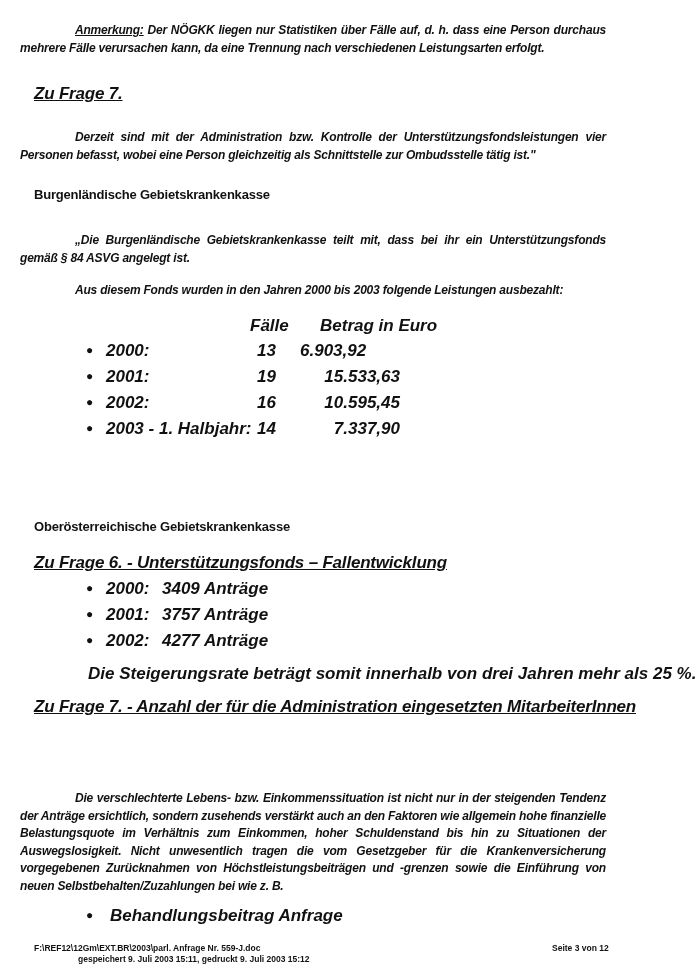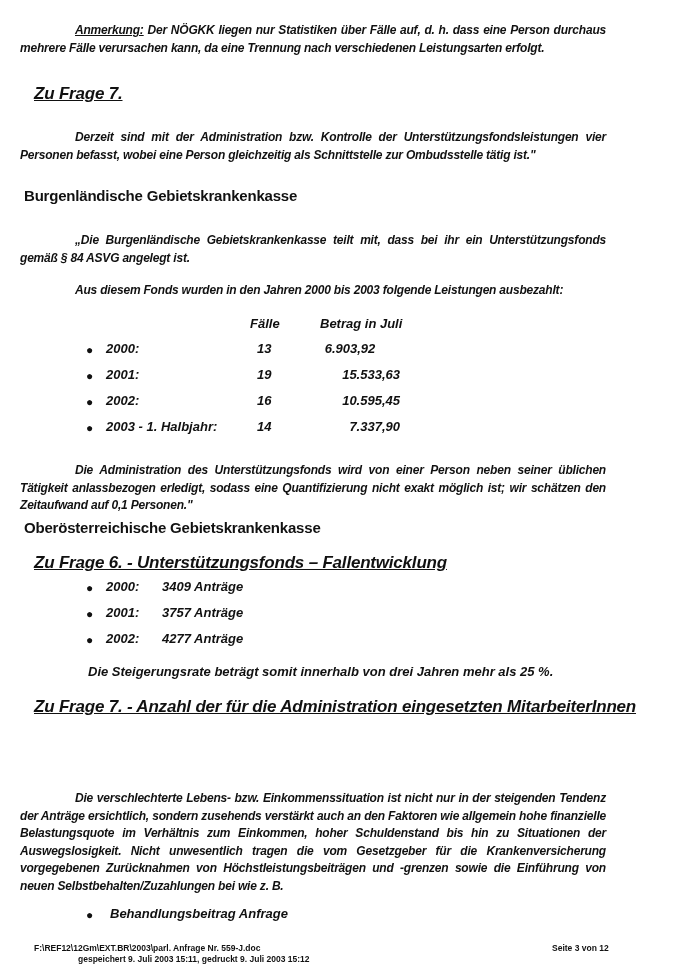--- a/index.html
+++ b/index.html
@@ -3,24 +3,24 @@
 <meta charset="utf-8">
 <style>
   html, body { margin: 0; padding: 0; background: #ffffff; }
   body { width: 697px; height: 978px; position: relative; overflow: hidden;
          font-family: "Liberation Sans", sans-serif; color: #111; }
   .page { position: absolute; left: 0; top: 0; width: 697px; height: 978px; }
   .p { position: absolute; left: 20px; width: 586px; font-style: italic; font-size: 12px;
        line-height: 17.5px; text-align: justify; letter-spacing: -0.2px; font-weight: bold; margin-top: 12px; }
   .indent { text-indent: 55px; }
   .u { text-decoration: underline; }
-  .h { position: absolute; left: 24px; font-weight: bold; font-size: 15px; letter-spacing: -0.2px; }
+  .h { position: absolute; left: 34px; font-weight: bold; font-size: 13px; letter-spacing: -0.2px; }
   .uh { position: absolute; left: 34px; font-style: italic; font-weight: bold; font-size: 17px;
         text-decoration: underline; letter-spacing: -0.2px; }
-  .row { position: absolute; font-style: italic; font-weight: bold; font-size: 13px; }
+  .row { position: absolute; font-style: italic; font-weight: bold; font-size: 17px; }
   .bullet { position: absolute; left: 86px; font-size: 12px; }
   .footer { position: absolute; font-size: 8.5px; font-weight: bold; line-height: 11px; }
 </style>
 </head>
 <body>
 
 <div class="page">
 
   <div class="p indent" style="top:10px;"><span class="u">Anmerkung:</span><span> Der NÖGKK liegen nur Statistiken über Fälle auf, d. h. dass eine Person durchaus mehrere Fälle verursachen kann, da eine Trennung nach verschiedenen Leistungsarten erfolgt.</span></div>
 
@@ -28,48 +28,47 @@
 
   <div class="p indent" style="top:117px;">Derzeit sind mit der Administration bzw. Kontrolle der Unterstützungsfondsleistungen vier Personen befasst, wobei eine Person gleichzeitig als Schnittstelle zur Ombudsstelle tätig ist."</div>
 
   <div class="h" style="top:187px;">Burgenländische Gebietskrankenkasse</div>
 
   <div class="p indent" style="top:220px;">„Die Burgenländische Gebietskrankenkasse teilt mit, dass bei ihr ein Unterstützungsfonds gemäß § 84 ASVG angelegt ist.</div>
 
   <div class="p indent" style="top:270px;">Aus diesem Fonds wurden in den Jahren 2000 bis 2003 folgende Leistungen ausbezahlt:</div>
 
   <div class="row" style="top:316px; left:250px;">Fälle</div>
-  <div class="row" style="top:316px; left:320px;">Betrag in Juli</div>
+  <div class="row" style="top:316px; left:320px;">Betrag in Euro</div>
 
   <div>
     <span class="bullet" style="top:343px;">●</span>
     <span class="row" style="top:341px; left:106px;">2000:</span>
     <span class="row" style="top:341px; left:257px;">13</span>
-    <span class="row" style="top:341px; left:300px; width:100px; text-align:center;">6.903,92</span>
+    <span class="row" style="top:341px; left:300px; width:100px; text-align:left;">6.903,92</span>
   </div>
   <div>
     <span class="bullet" style="top:369px;">●</span>
     <span class="row" style="top:367px; left:106px;">2001:</span>
     <span class="row" style="top:367px; left:257px;">19</span>
     <span class="row" style="top:367px; left:300px; width:100px; text-align:right;">15.533,63</span>
   </div>
   <div>
     <span class="bullet" style="top:395px;">●</span>
     <span class="row" style="top:393px; left:106px;">2002:</span>
     <span class="row" style="top:393px; left:257px;">16</span>
     <span class="row" style="top:393px; left:300px; width:100px; text-align:right;">10.595,45</span>
   </div>
   <div>
     <span class="bullet" style="top:421px;">●</span>
     <span class="row" style="top:419px; left:106px;">2003 - 1. Halbjahr:</span>
     <span class="row" style="top:419px; left:257px;">14</span>
     <span class="row" style="top:419px; left:300px; width:100px; text-align:right;">7.337,90</span>
   </div>
 
-  <div class="p indent" style="top:450px;">Die Administration des Unterstützungsfonds wird von einer Person neben seiner üblichen Tätigkeit anlassbezogen erledigt, sodass eine Quantifizierung nicht exakt möglich ist; wir schätzen den Zeitaufwand auf 0,1 Personen."</div>
 
   <div class="h" style="top:519px;">Oberösterreichische Gebietskrankenkasse</div>
 
   <div class="uh" style="top:553px;">Zu Frage 6. - Unterstützungsfonds – Fallentwicklung</div>
 
   <div>
     <span class="bullet" style="top:581px;">●</span>
     <span class="row" style="top:579px; left:106px;">2000:</span>
     <span class="row" style="top:579px; left:162px;">3409 Anträge</span>
   </div>

